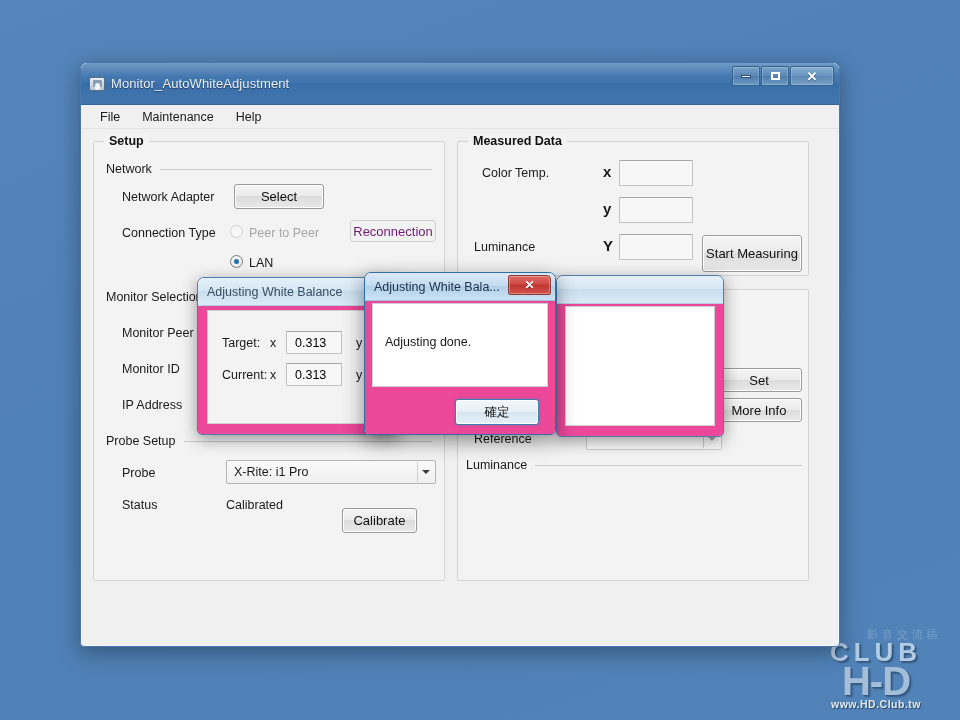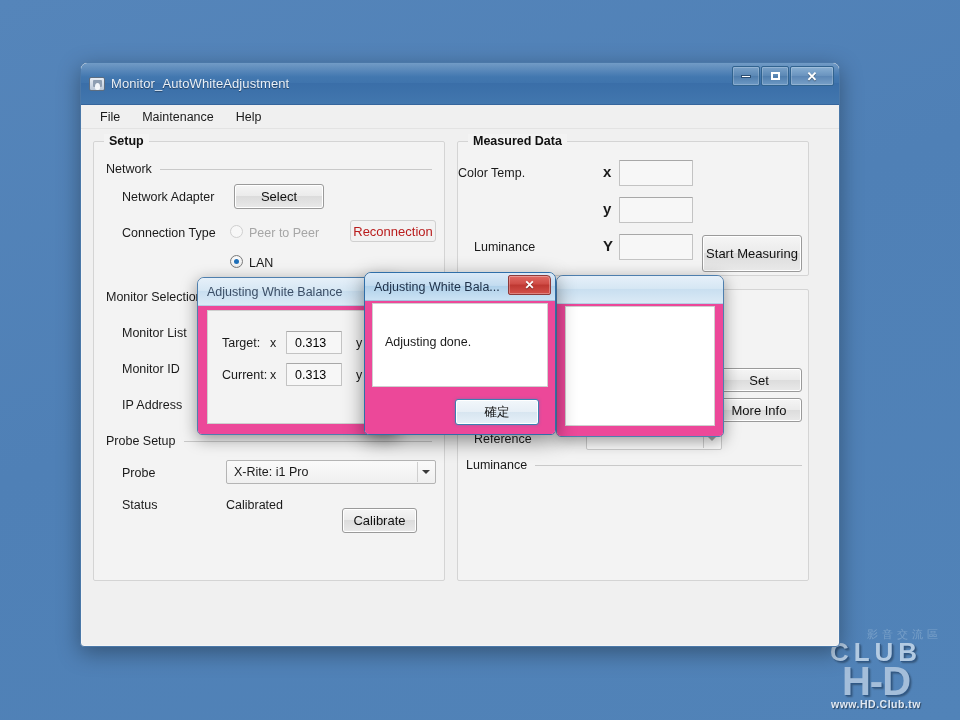--- a/index.html
+++ b/index.html
@@ -140,21 +140,21 @@
     position: absolute;
     background: linear-gradient(180deg,#f5f5f5 0%,#ebebeb 48%,#dcdcdc 50%,#e9e9e9 100%);
     border: 1px solid #9a9a9a;
     border-radius: 3px;
     font-size: 13px;
     color: #111;
     display: flex; align-items: center; justify-content: center;
     box-shadow: 0 0 0 1px #fff inset;
     cursor: default;
   }
-  .btn.dim { color: #b91c1c; border-color: #d0d0d0; background:#f2f2f2; box-shadow:none; }
+  .btn.dim { color: #701a75; border-color: #d0d0d0; background:#f2f2f2; box-shadow:none; }
   .btn.default {
     border: 1px solid #3c7fb1;
     box-shadow: 0 0 0 1px #fff inset, 0 0 3px rgba(60,127,177,.5);
     background: linear-gradient(180deg,#f2f7fb 0%,#e7eff6 48%,#d7e5f0 50%,#e6f0f8 100%);
   }
 
   .tbox {
     position: absolute;
     background: #fff;
     border: 1px solid #c3c3c3;
@@ -345,21 +345,21 @@
         <div class="btn dim" style="left:256px; top:78px; width:86px; height:22px;">Reconnection</div>
 
         <div class="radio on" style="left:136px; top:113px;"></div>
         <div class="lbl" style="left:155px; top:114px;">LAN</div>
 
         <div class="sub-sep" style="top:148px;">
           <span>Monitor Selection</span>
           <span class="line"></span>
         </div>
 
-        <div class="lbl" style="left:28px; top:184px;">Monitor List</div>
+        <div class="lbl" style="left:28px; top:184px;">Monitor Peer</div>
         <div class="lbl" style="left:28px; top:220px;">Monitor ID</div>
         <div class="lbl" style="left:28px; top:256px;">IP Address</div>
 
         <div class="sub-sep" style="top:292px;">
           <span>Probe Setup</span>
           <span class="line"></span>
         </div>
 
         <div class="lbl" style="left:28px; top:324px;">Probe</div>
         <div class="combo" style="left:132px; top:318px; width:210px; height:24px;">
@@ -371,21 +371,21 @@
 
         <div class="lbl" style="left:28px; top:356px;">Status</div>
         <div class="lbl" style="left:132px; top:356px;">Calibrated</div>
 
         <div class="btn" style="left:248px; top:366px; width:75px; height:25px;">Calibrate</div>
       </div>
 
       <div class="groupbox" style="left:376px; top:12px; width:352px; height:135px;">
         <div class="group-title">Measured Data</div>
 
-        <div class="lbl" style="left:0; top:24px;text-align:center;">Color Temp.</div>
+        <div class="lbl" style="left:24px; top:24px;text-align:center;">Color Temp.</div>
         <div class="lbl" style="left:145px; top:21px; font-weight:bold; font-size:15px;">x</div>
         <div class="tbox readonly" style="left:161px; top:18px; width:74px; height:26px;"></div>
 
         <div class="lbl" style="left:145px; top:58px; font-weight:bold; font-size:15px;">y</div>
         <div class="tbox readonly" style="left:161px; top:55px; width:74px; height:26px;"></div>
 
         <div class="lbl" style="left:16px; top:98px;">Luminance</div>
         <div class="lbl" style="left:145px; top:95px; font-weight:bold; font-size:15px;">Y</div>
         <div class="tbox readonly" style="left:161px; top:92px; width:74px; height:26px;"></div>
 

